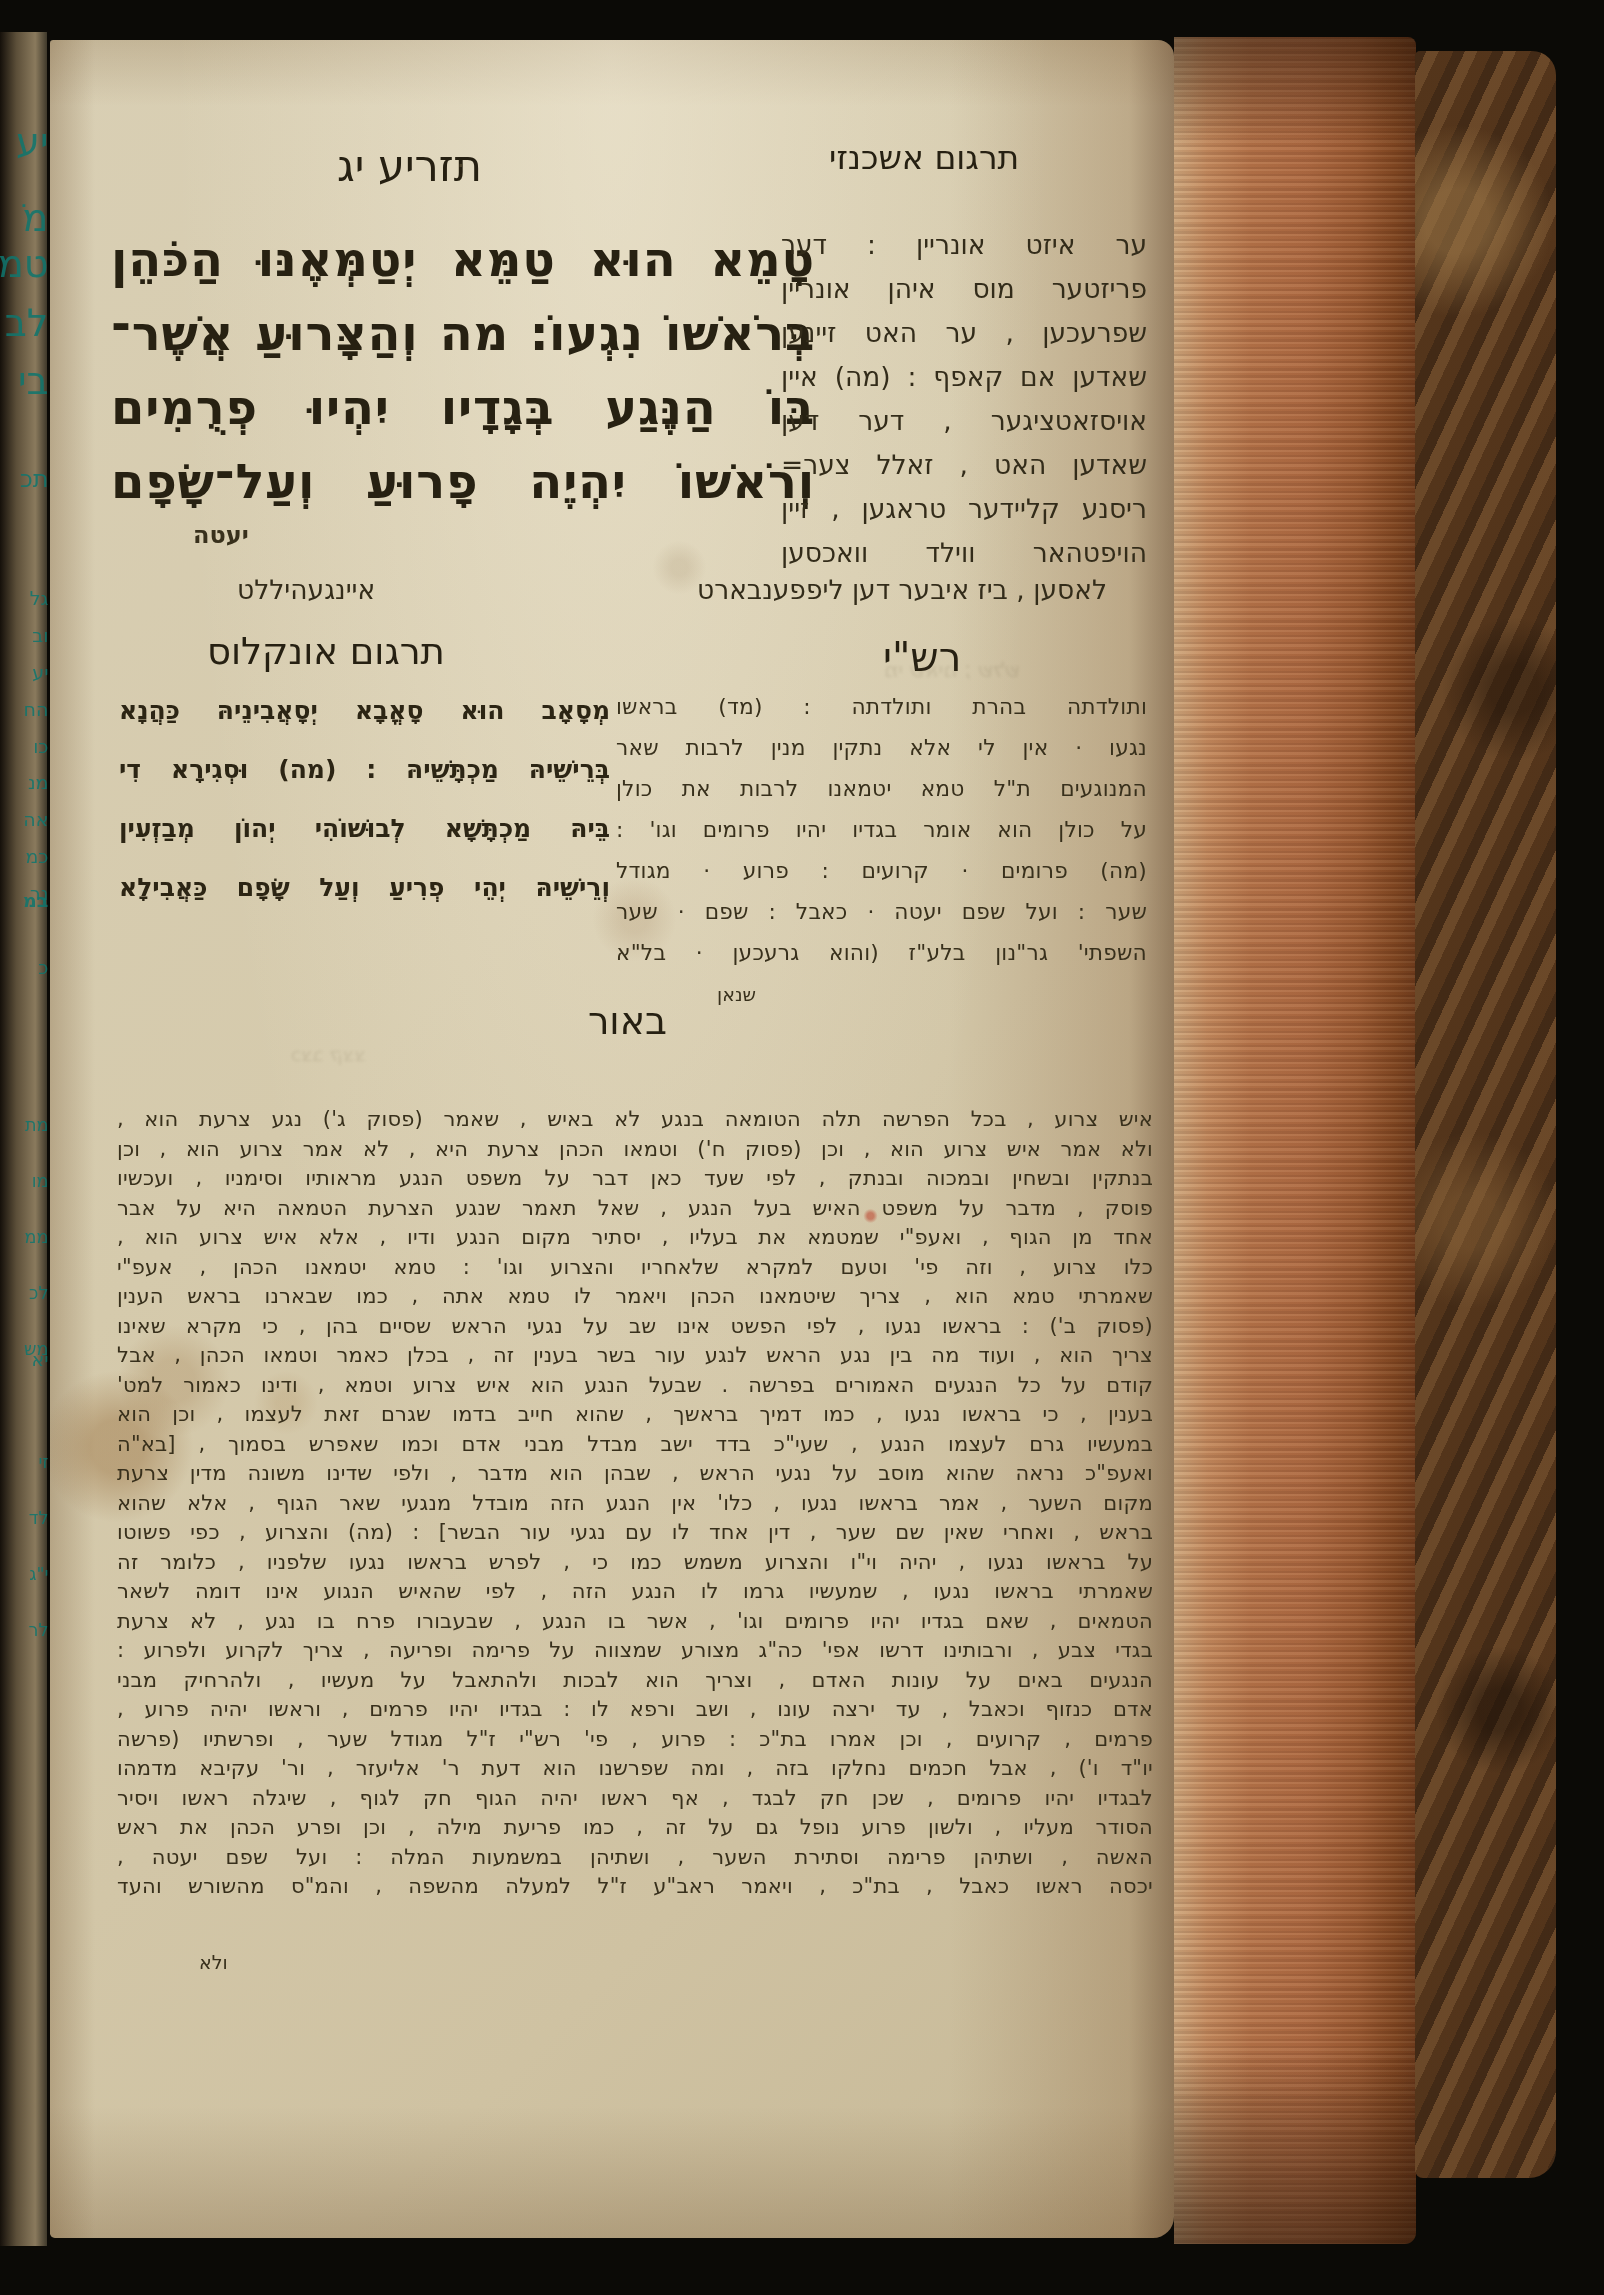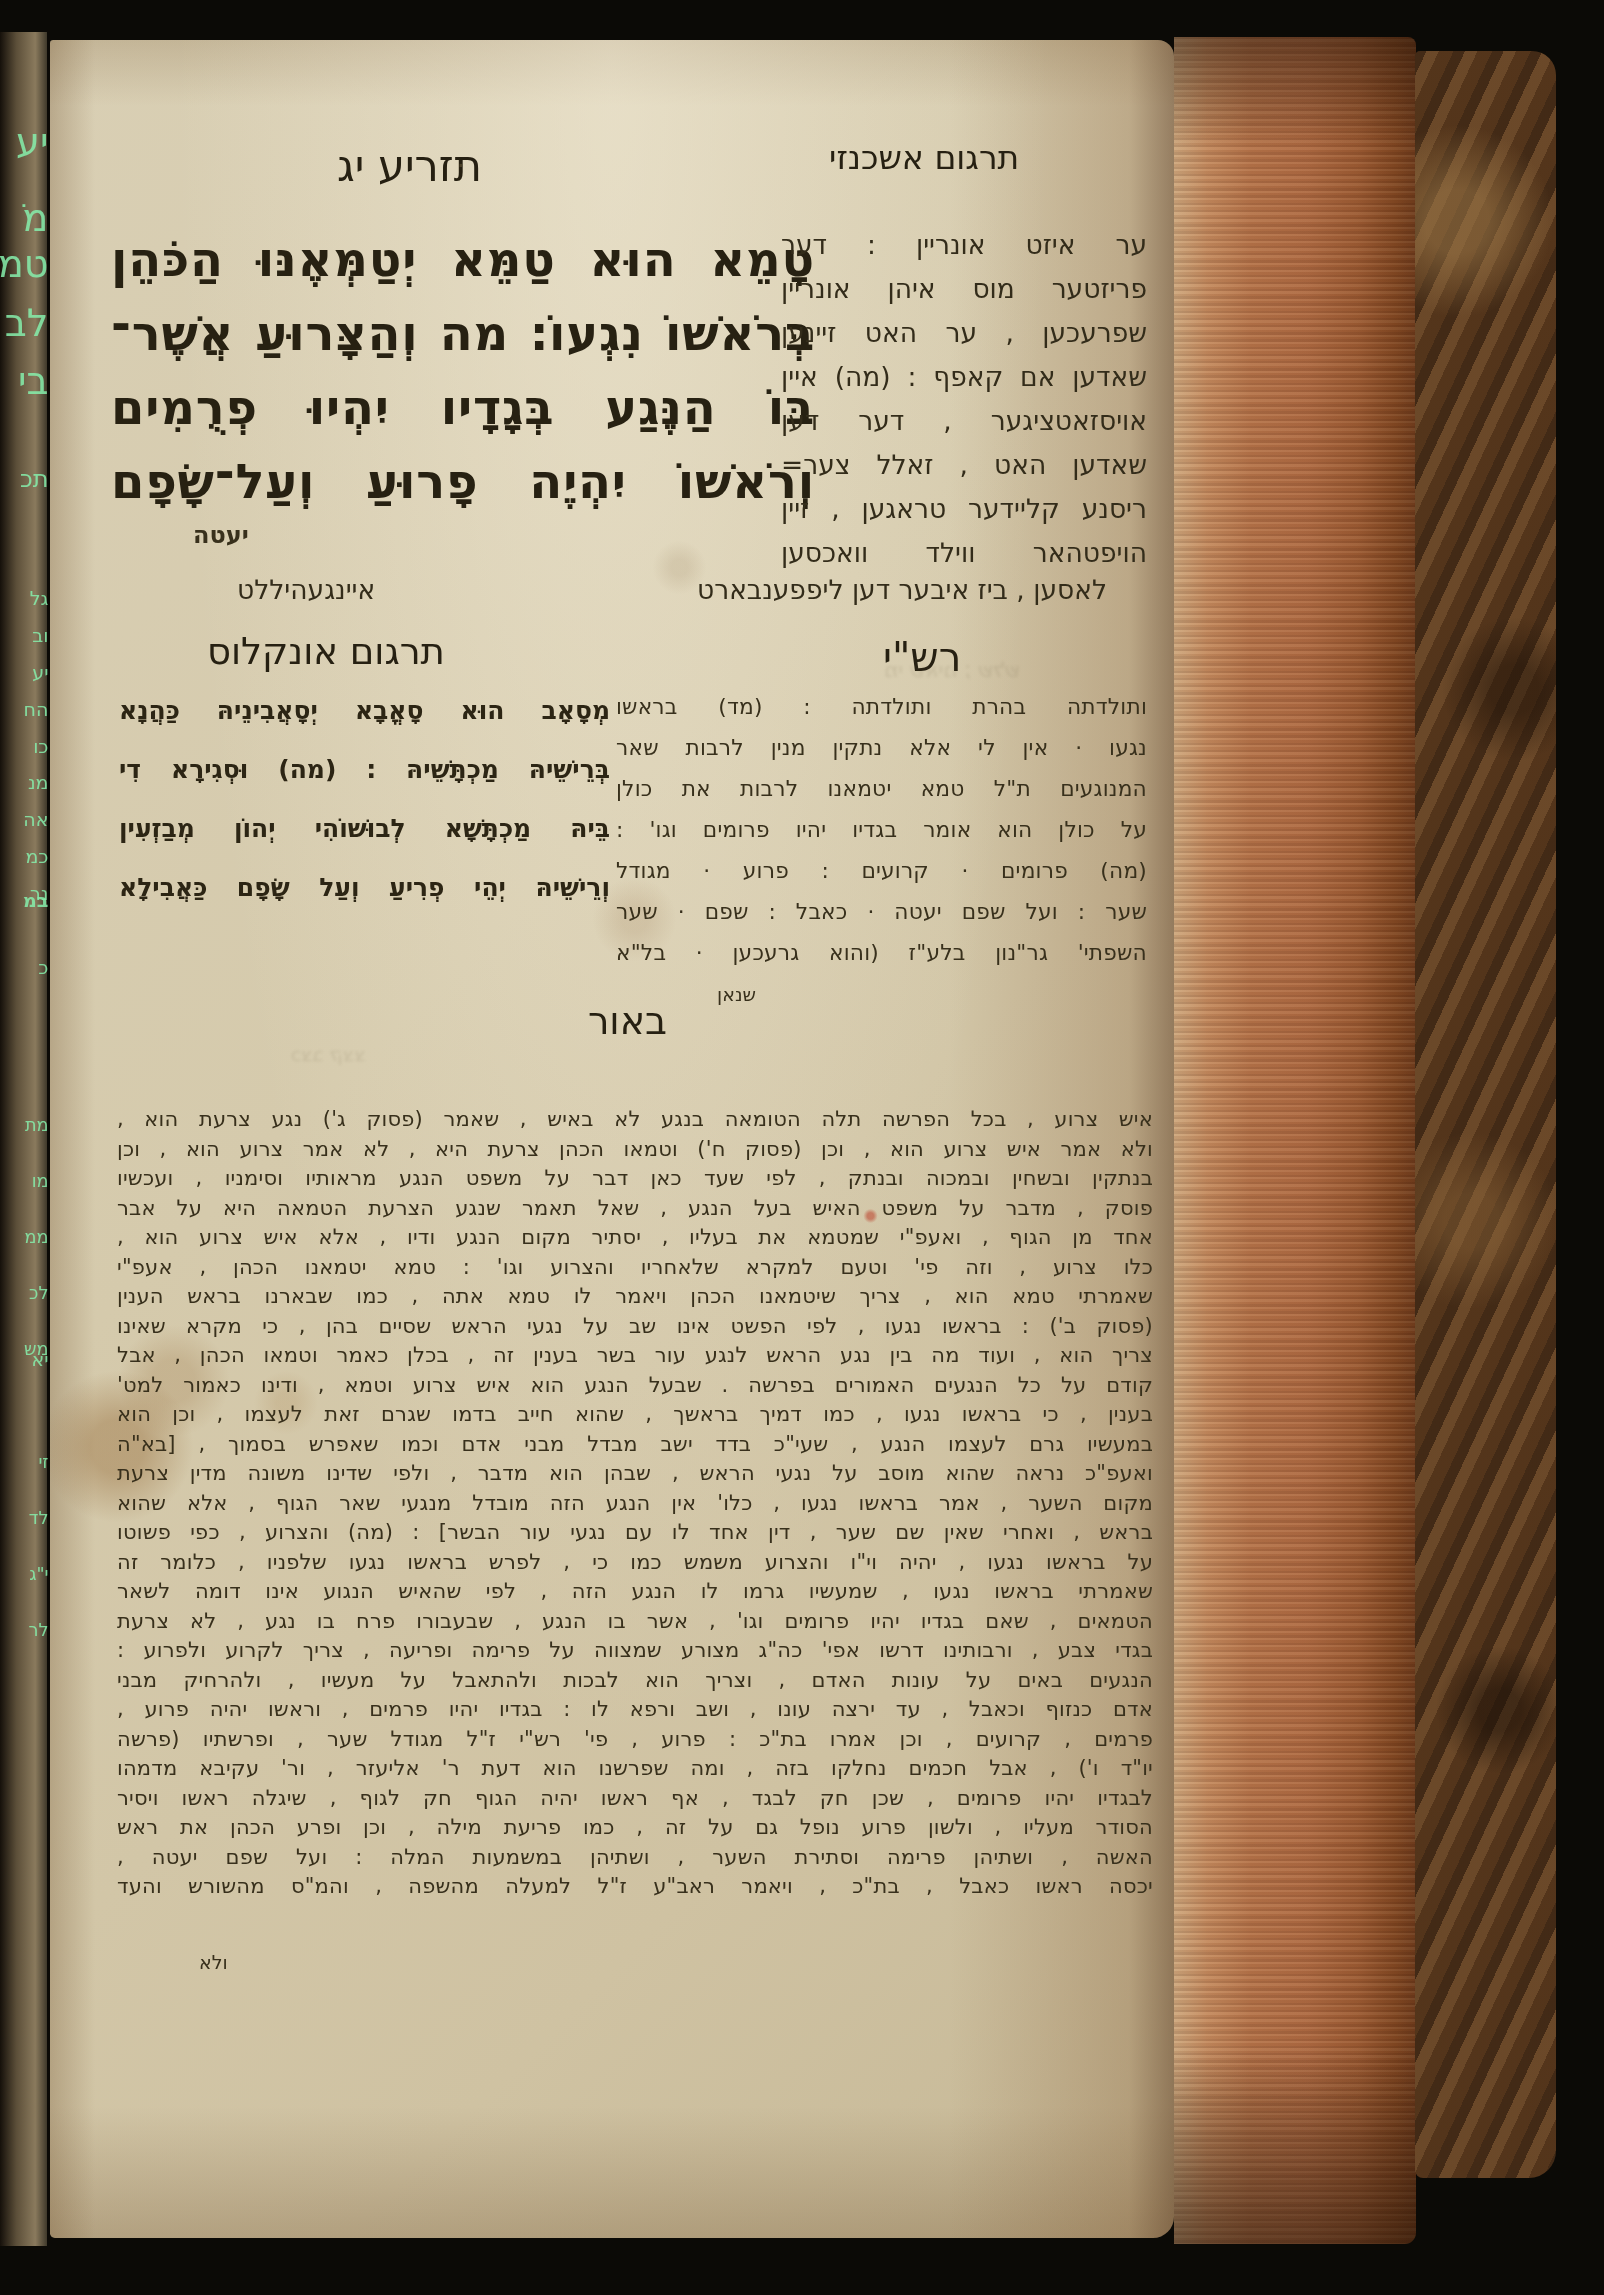--- a/index.html
+++ b/index.html
@@ -2,21 +2,21 @@
 <html style="font-size:13px"><head>
 <meta charset="utf-8">
 <style>
   html,body{margin:0;padding:0;background:#000;}
   .photo{position:relative;width:1604px;height:2295px;background:#0b0a06;overflow:hidden;
          font-family:"DejaVu Sans",sans-serif;}
   
   .sliver{position:absolute;left:0;top:32px;width:50px;height:2214px;overflow:hidden;}
   .sliver-paper{position:absolute;left:0;top:0;width:47px;height:100%;
     background:linear-gradient(to right,#15100a,#5c4f39 35%,#8a7a5d 75%,#a5957257);}
-  .sliver .frag{position:absolute;right:1.6px;color:#86efac;white-space:nowrap;
+  .sliver .frag{position:absolute;right:1.6px;color:#0f766e;white-space:nowrap;
     direction:rtl;opacity:.85;}
   
   .page{position:absolute;left:50px;top:40px;width:1124px;height:2198px;
     border-radius:3.2px 16px 21px 4.8px;
     background-image:
       radial-gradient(circle at 6% 64%, rgba(146,103,52,.40) 0 27px, rgba(146,103,52,0) 76px),
       radial-gradient(circle at 11% 61%, rgba(146,103,52,.22) 0 21px, rgba(146,103,52,0) 56px),
       radial-gradient(circle at 21% 62%, rgba(160,120,66,.18) 0 9.6px, rgba(146,103,52,0) 32px),
       radial-gradient(circle at 52% 40%, rgba(140,100,60,.15) 0 13px, rgba(140,100,60,0) 42px),
       radial-gradient(circle at 73% 53.5%, rgba(187,62,40,.55) 0 3.2px, rgba(187,62,40,0) 7.2px),

